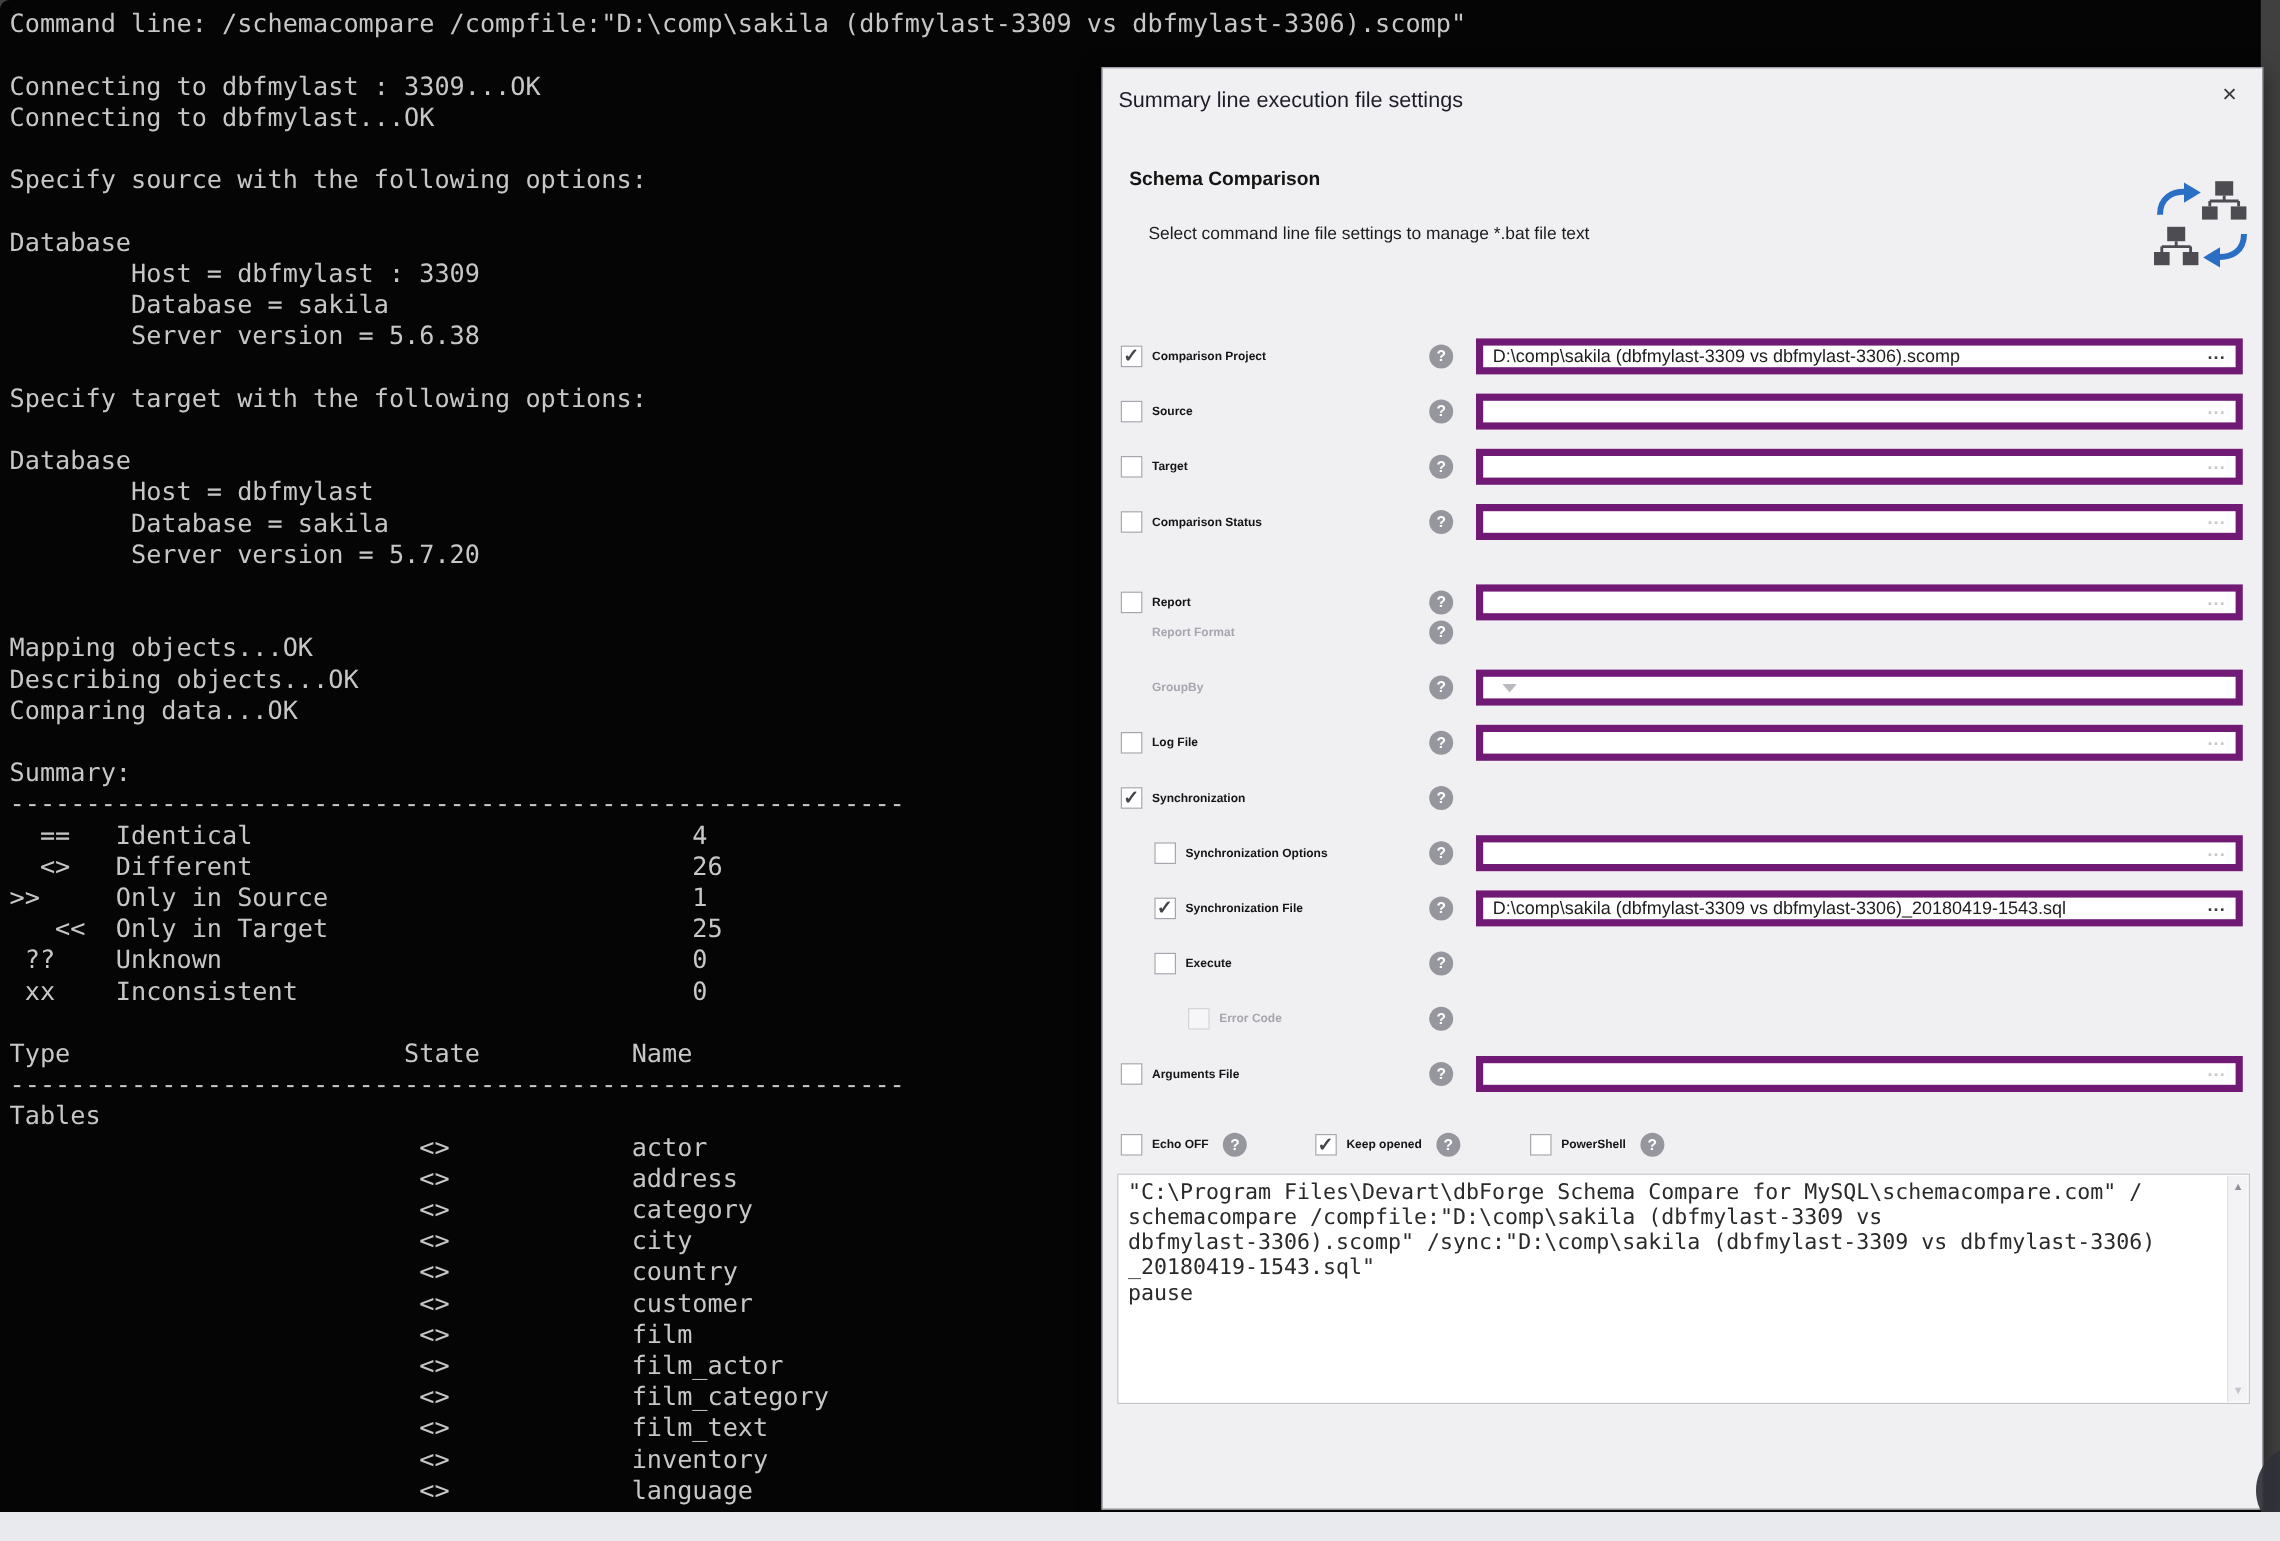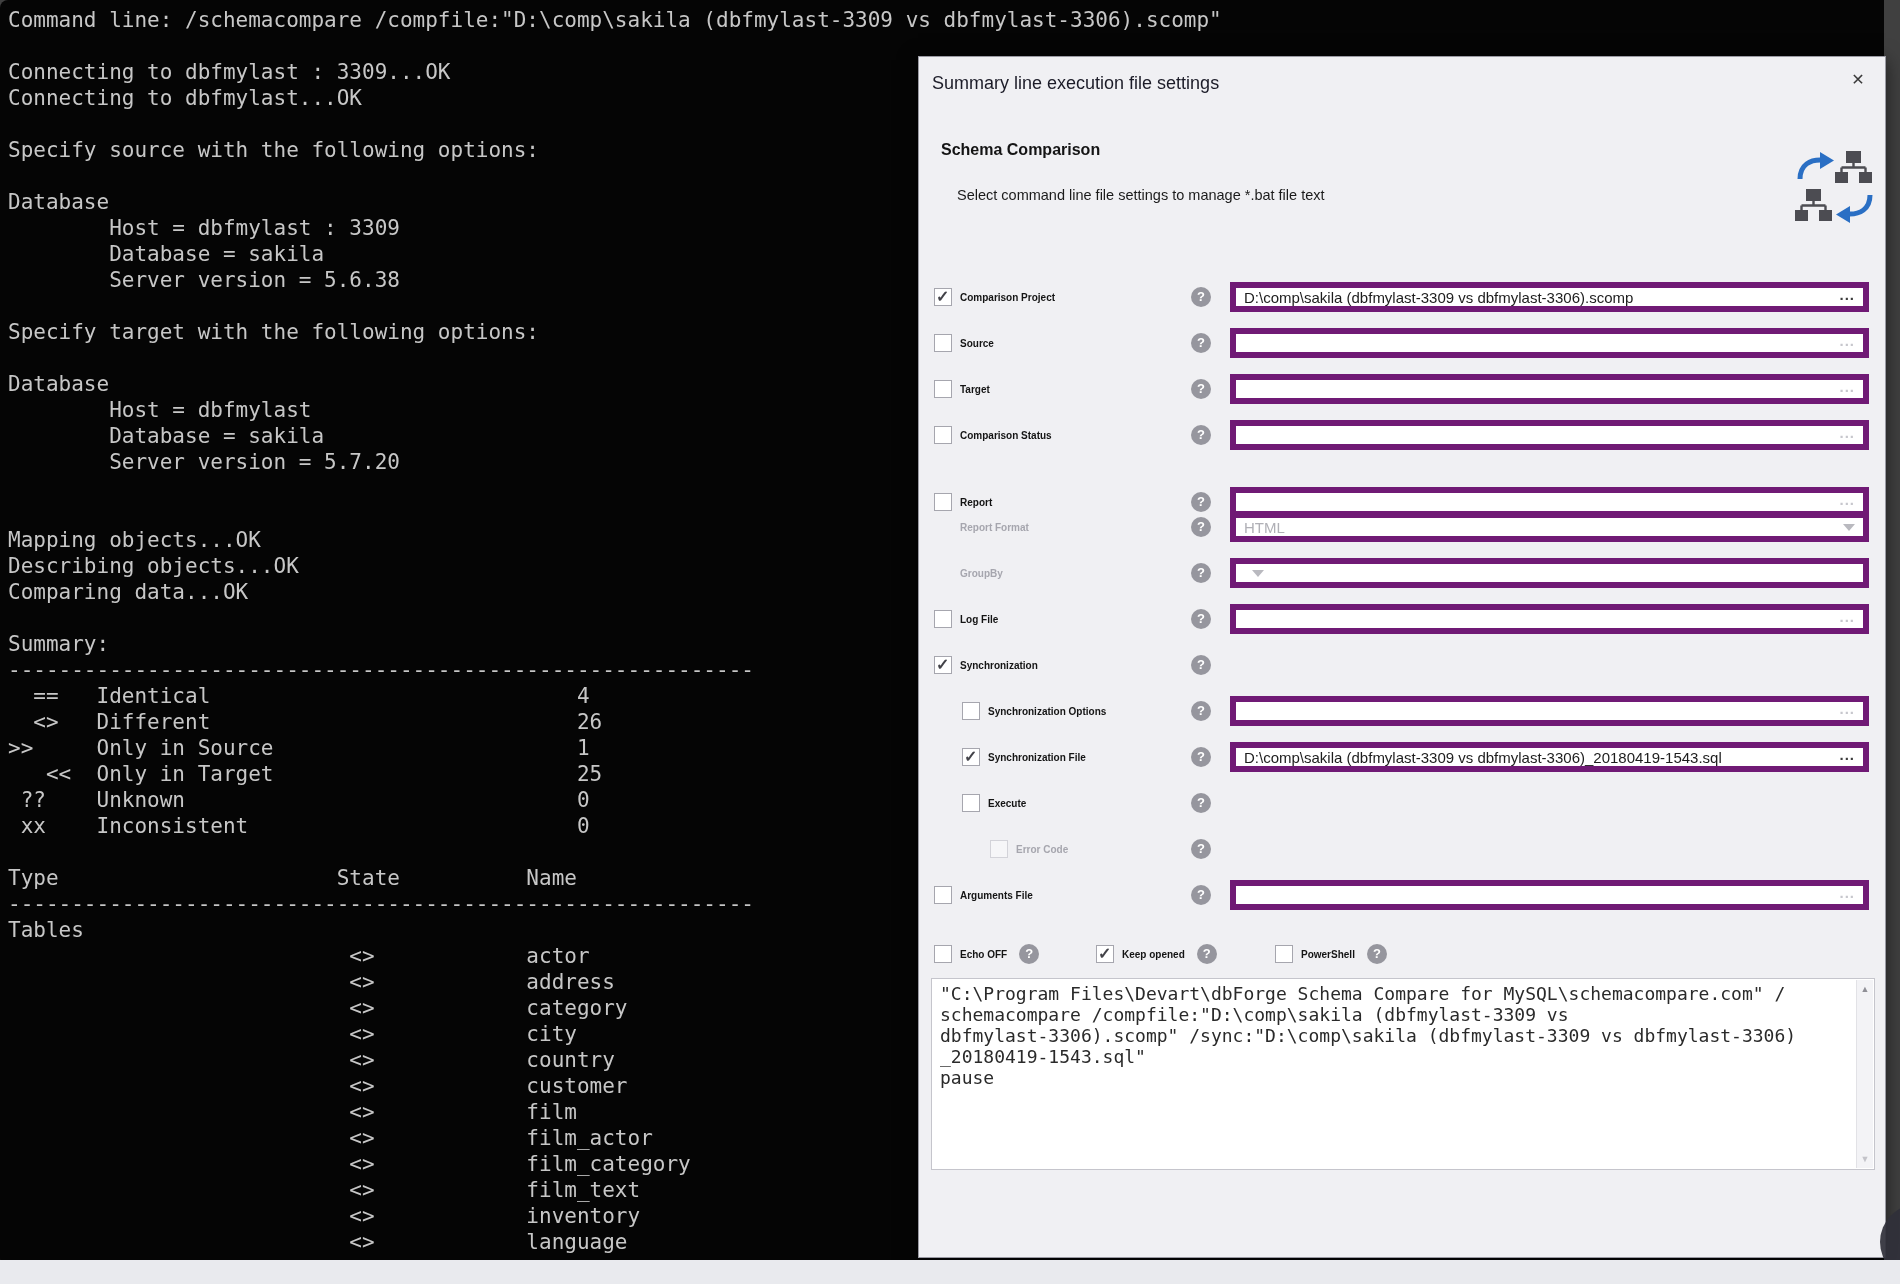--- a/index.html
+++ b/index.html
@@ -212,25 +212,20 @@
         <span class="field">
           <span class="tval"></span>
           <span class="browse pale"></span>
 
         </span>
       </div>
         <div class="frow nocb" style="top: 447px;">
 
         <span class="flabel dim" style="margin-left: 41px;">Report Format</span>
         <span class="help"></span>
-        <span class="field">
-          <span class="tval dim">HTML</span>
-
-          <span class="arrow"></span>
-        </span>
       </div>
         <div class="frow nocb" style="top: 493px;">
 
         <span class="flabel dim" style="margin-left: 41px;">GroupBy</span>
         <span class="help"></span>
         <span class="field">
 
           <span class="arrow"></span>
         </span>
       </div>

